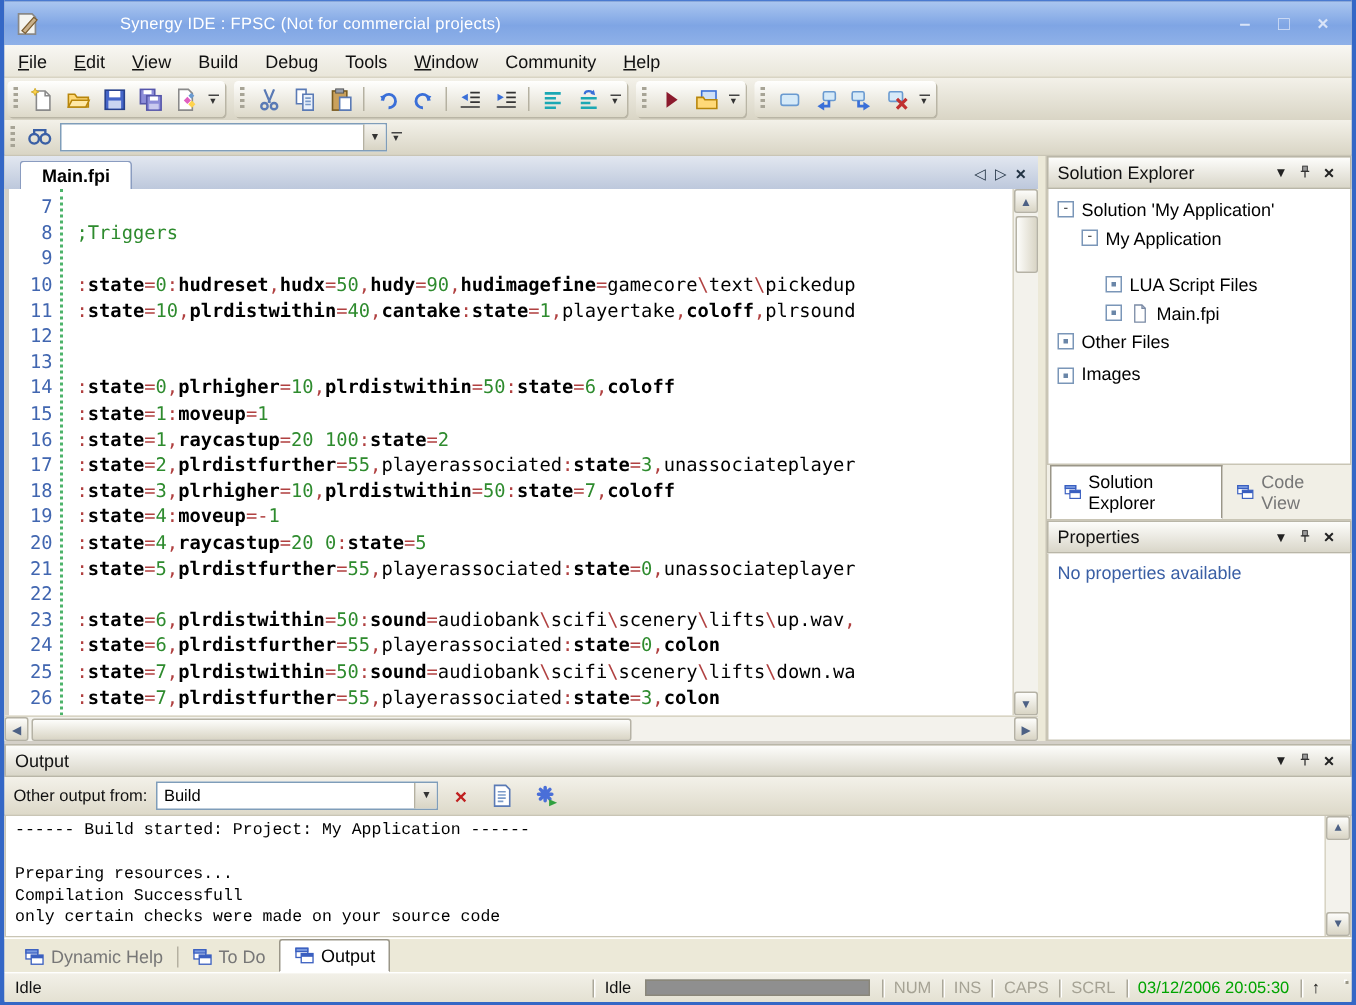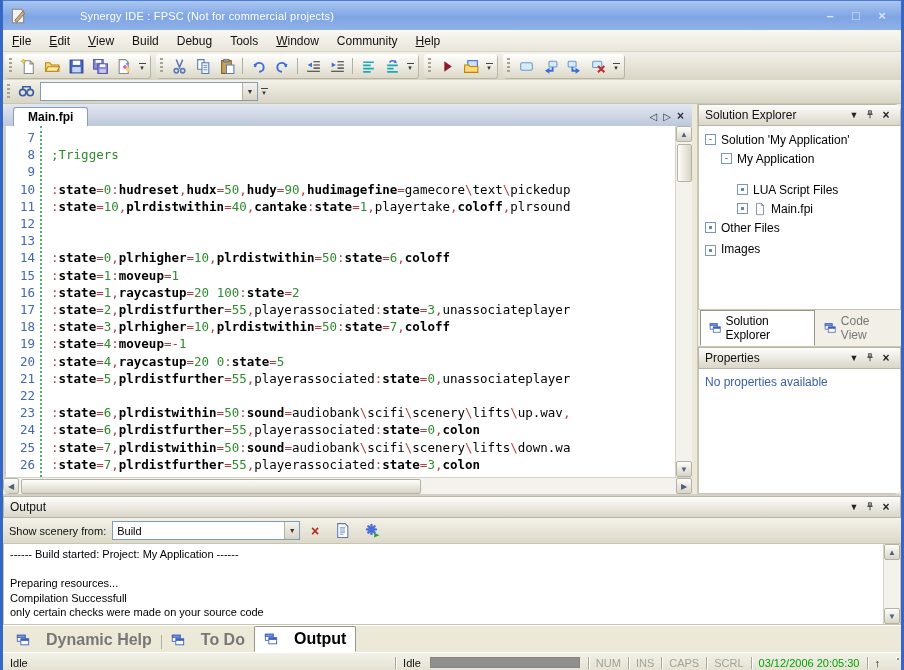--- a/index.html
+++ b/index.html
@@ -23,21 +23,21 @@
   .tbbtn{width:24px;height:21px;display:flex;align-items:center;justify-content:center;border-radius:2px;cursor:default;}
   .tbbtn svg{width:17px;height:17px;}
   .tbsep{width:1px;height:16px;background:#b5b1a1;margin:0 3px;}
   .ovf{width:12px;height:21px;display:flex;flex-direction:column;align-items:center;justify-content:center;cursor:default;}
   .ovf::before{content:"";width:7px;border-top:1px solid #444;margin-bottom:1px;}
   .ovf::after{content:"▾";font-size:7px;line-height:5px;color:#333;}
   .combo{height:19px;background:#fff;border:1px solid #7f9db9;display:flex;align-items:center;}
   .combo .cval{flex:1;padding:0 4px;font-size:11px;white-space:nowrap;overflow:hidden;}
   .combo .cbtn{width:15px;height:100%;background:linear-gradient(180deg,#f4f3ee,#d8d4c4);border-left:1px solid #b5b1a1;display:flex;align-items:center;justify-content:center;font-size:7px;color:#333;}
   
-  .mainrow{flex:0 0 390px;display:flex;background:#ece9d8;overflow:hidden;border-radius:7px;}
+  .mainrow{flex:0 0 390px;display:flex;background:#ece9d8;overflow:hidden;}
   .editorcol{flex:1;display:flex;flex-direction:column;min-width:0;}
   .tabstrip{height:22px;background:linear-gradient(180deg,#e2e7f0,#bdc8dc);display:flex;align-items:flex-end;padding-left:10px;flex:0 0 auto;}
   .doctab{background:#fff;border:1px solid #8a9cc0;border-bottom:none;border-radius:3px 3px 0 0;padding:2px 14px 2px 14px;font-weight:bold;font-size:12px;color:#000;}
   .tsbtns{margin-left:auto;display:flex;align-items:center;gap:6px;padding:0 8px 3px 0;color:#223;}
   .tsbtn{font-size:10px;color:#234;cursor:default;}
   .editorbody{flex:1;display:flex;background:#fff;border-left:3px solid #d4d0c8;overflow:hidden;}
   .gutter{width:36px;background:#fff;border-right:2px dotted #4db36a;color:#4166b0;font-family:"DejaVu Sans Mono",monospace;font-size:12.5px;line-height:17.2px;text-align:right;padding:3px 5px 0 0;flex:0 0 auto;}
   .codearea{flex:1;overflow:hidden;padding:3px 0 0 9px;font-family:"DejaVu Sans Mono",monospace;font-size:12.5px;line-height:17.2px;white-space:pre;color:#000;}
   .tk-kw{color:#000000;font-weight:bold;}
   .tk-num{color:#2e8b2e;}
@@ -63,26 +63,26 @@
   .treeicon{width:14px;height:14px;margin-right:4px;flex:0 0 auto;}
   .setabs{flex:0 0 24px;background:#f1efe6;display:flex;align-items:flex-end;border-bottom:1px solid #c9c5b5;padding-left:2px;}
   .setab{display:flex;align-items:center;gap:4px;padding:3px 8px;font-size:12px;color:#777;border:1px solid transparent;}
   .setab.active{background:#fff;border:1px solid #9a96 88;border:1px solid #9a9688;border-bottom:1px solid #fff;color:#000;}
   .setab svg{width:14px;height:14px;}
   .propsbody{flex:1;background:#fff;border:1px solid #c9c5b5;border-top:none;padding:6px;color:#3a5fa5;font-size:12px;}
   
   .outpanel{flex:0 0 131px;display:flex;flex-direction:column;border-top:2px solid #d4d0c8;}
   .outtoolbar{height:26px;background:linear-gradient(180deg,#f3f1e9,#ddd9c9);display:flex;align-items:center;gap:6px;padding:0 6px;border-bottom:1px solid #c9c5b5;flex:0 0 auto;}
   .outtoolbar .lbl{font-size:11px;color:#111;}
-  .outbody{flex:1;display:flex;overflow:hidden;background:#fff;border:1px solid #c9c5b5;border-top:none;}
+  .outbody{flex:1;display:flex;overflow:hidden;background:#fff;border:1px solid #c9c5b5;border-top:none;font-family:Liberation Mono, monospace;}
   .outtext{flex:1;padding:3px 6px;font-size:11px;line-height:14.5px;color:#000;white-space:pre;overflow:hidden;}
   .redx{color:#c02020;font-weight:bold;font-size:14px;width:18px;text-align:center;}
   
   .bottabs{flex:0 0 22px;background:#ece9d8;display:flex;align-items:flex-end;padding-left:4px;border-top:1px solid #fff;}
-  .bottab{display:flex;align-items:center;gap:16px;padding:3px 9px;font-size:16px;color:#777;font-weight:bold;}
+  .bottab{display:flex;align-items:center;gap:4px;padding:3px 9px;font-size:12px;color:#777;}
   .bottab svg{width:14px;height:14px;}
   .bottab.active{background:#fff;border:1px solid #9a9688;border-bottom:1px solid #fff;border-radius:2px 2px 0 0;color:#000;}
   .bsep{width:1px;height:14px;background:#b5b1a1;margin-bottom:3px;}
   
   .statusbar{flex:0 0 20px;background:linear-gradient(180deg,#f2f0e8,#e4e1d2);border-top:1px solid #fff;display:flex;align-items:center;font-size:11px;color:#111;}
   .stcell{display:flex;align-items:center;height:100%;padding:0 7px;white-space:nowrap;}
   .stsep{width:1px;height:12px;background:#aba89a;box-shadow:1px 0 0 #fff;}
   .stgray{color:#a5a294;}
   .stgreen{color:#00a400;}
   .progress{width:150px;height:11px;border:1px solid #8a877a;background:#8f8f8f;margin-left:2px;}
@@ -418,21 +418,21 @@
     <div class="panehdr">
       <span class="phtitle">Output</span>
       <span class="phbtn">▼</span>
       <span class="phbtn"><svg width="10" height="11" viewBox="0 0 16 16">
             <rect x="5.5" y="2" width="5" height="5.5" fill="#9a9a9a" stroke="#333"></rect>
             <path d="M3.5 7.5h9M8 7.5V14" stroke="#333" stroke-width="1.4" fill="none"></path>
           </svg></span>
       <span class="phbtn" style="font-size:12px;">×</span>
     </div>
     <div class="outtoolbar">
-      <span class="lbl">Show scenery from:</span>
+      <span class="lbl">Other output from:</span>
       <span class="combo" style="width:188px;">
         <span class="cval">Build</span>
         <span class="cbtn">▼</span>
       </span>
       <span class="redx">×</span>
       <span class="tbbtn">
           <svg viewBox="0 0 16 16">
             <path d="M3.5 1.5h7l2.5 2.5v10.5h-9.5z" fill="#fff" stroke="#5a7ab5"></path>
             <path d="M5.5 5.5h5M5.5 7.5h5M5.5 9.5h5M5.5 11.5h3.5" stroke="#7a9ac9"></path>
           </svg>

